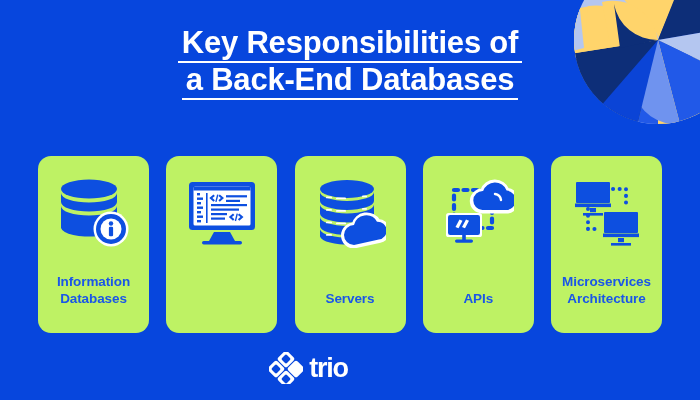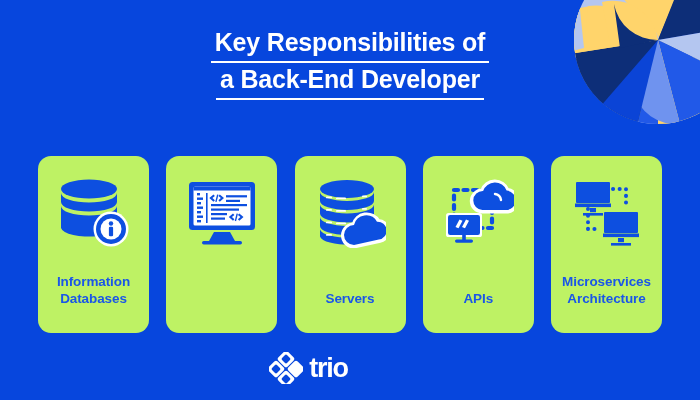--- a/index.html
+++ b/index.html
@@ -39,21 +39,21 @@
   #title-block {
     position: absolute;
     top: 26px;
     left: 0;
     width: 700px;
     text-align: center;
   }
   .title-line {
     display: inline-block;
     color: #ffffff;
-    font-size: 25px;
+    font-size: 31px;
     font-weight: bold;
     letter-spacing: -0.2px;
     line-height: 33px;
     border-bottom: 2px solid #ffffff;
     padding: 0 4px 2px 4px;
   }
 
   
   #cards {
     position: absolute;
@@ -156,21 +156,21 @@
         <path d="M62 2 a46 46 0 0 1 56 38 L70 44 Z" fill="#ffd46b"></path>
         <path d="M74 4 a44 44 0 0 0 44 36 L118 40 L80 48 Z" fill="#0d2e78"></path>
       </g>
       <circle cx="118" cy="40" r="84" fill="none" stroke="none"></circle>
     </svg>
   </div>
 
   <div id="title-block">
     <div class="title-line">Key Responsibilities of</div>
     <br>
-    <div class="title-line">a Back-End Developer</div>
+    <div class="title-line">a Back-End Databases</div>
   </div>
 
   <div id="cards">
 
     <div class="card">
       <div class="card-icon">
         <svg width="72" height="70" viewBox="0 0 72 70">
           <g fill="#0d4fe0">
             <ellipse cx="31" cy="11" rx="28" ry="9.5"></ellipse>
             <path d="M3 15 v9 a28 9.5 0 0 0 56 0 v-9 a28 9.5 0 0 1 -56 0 z"></path>

